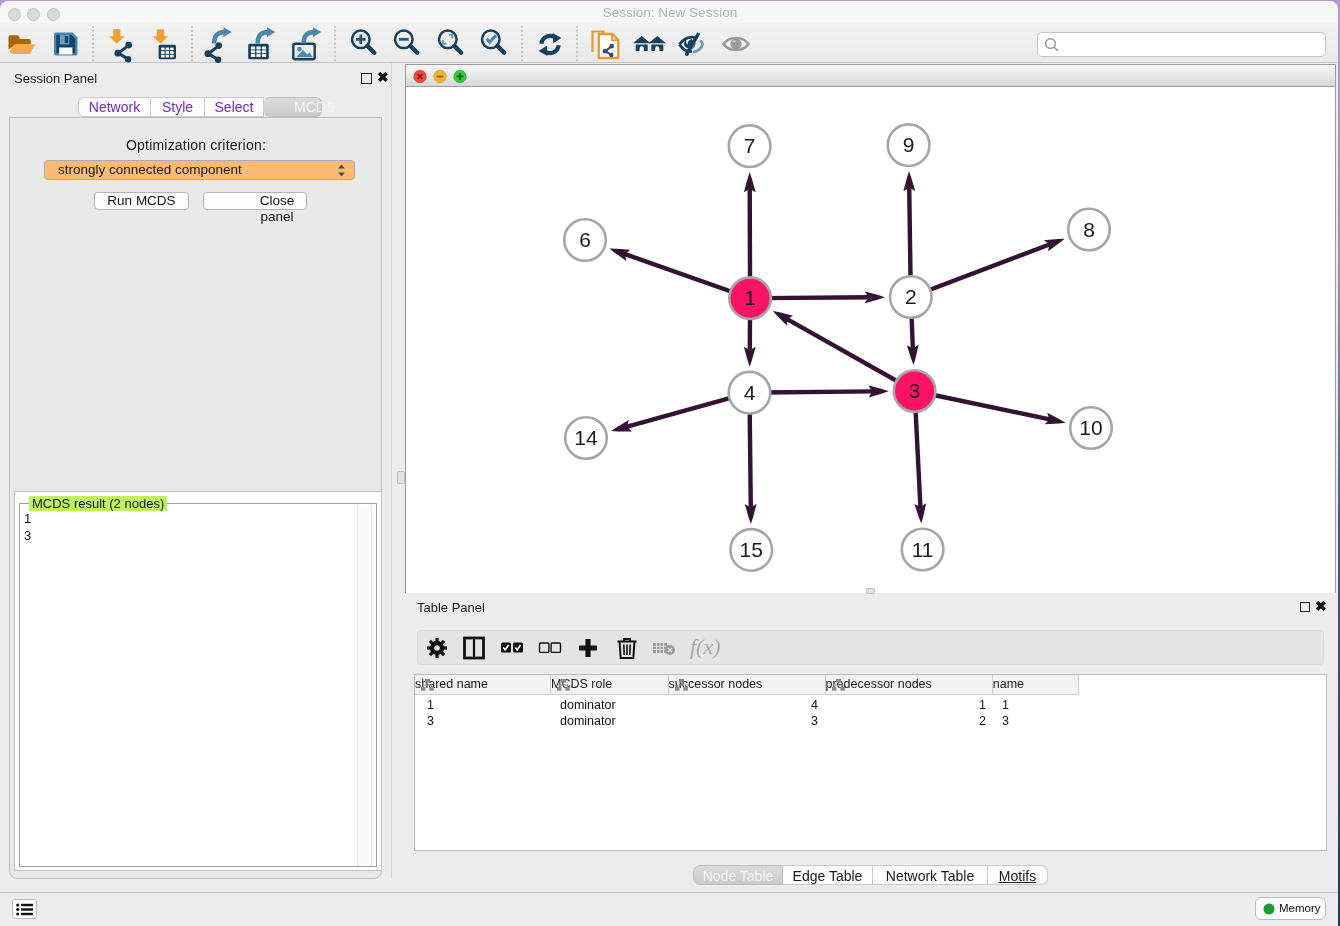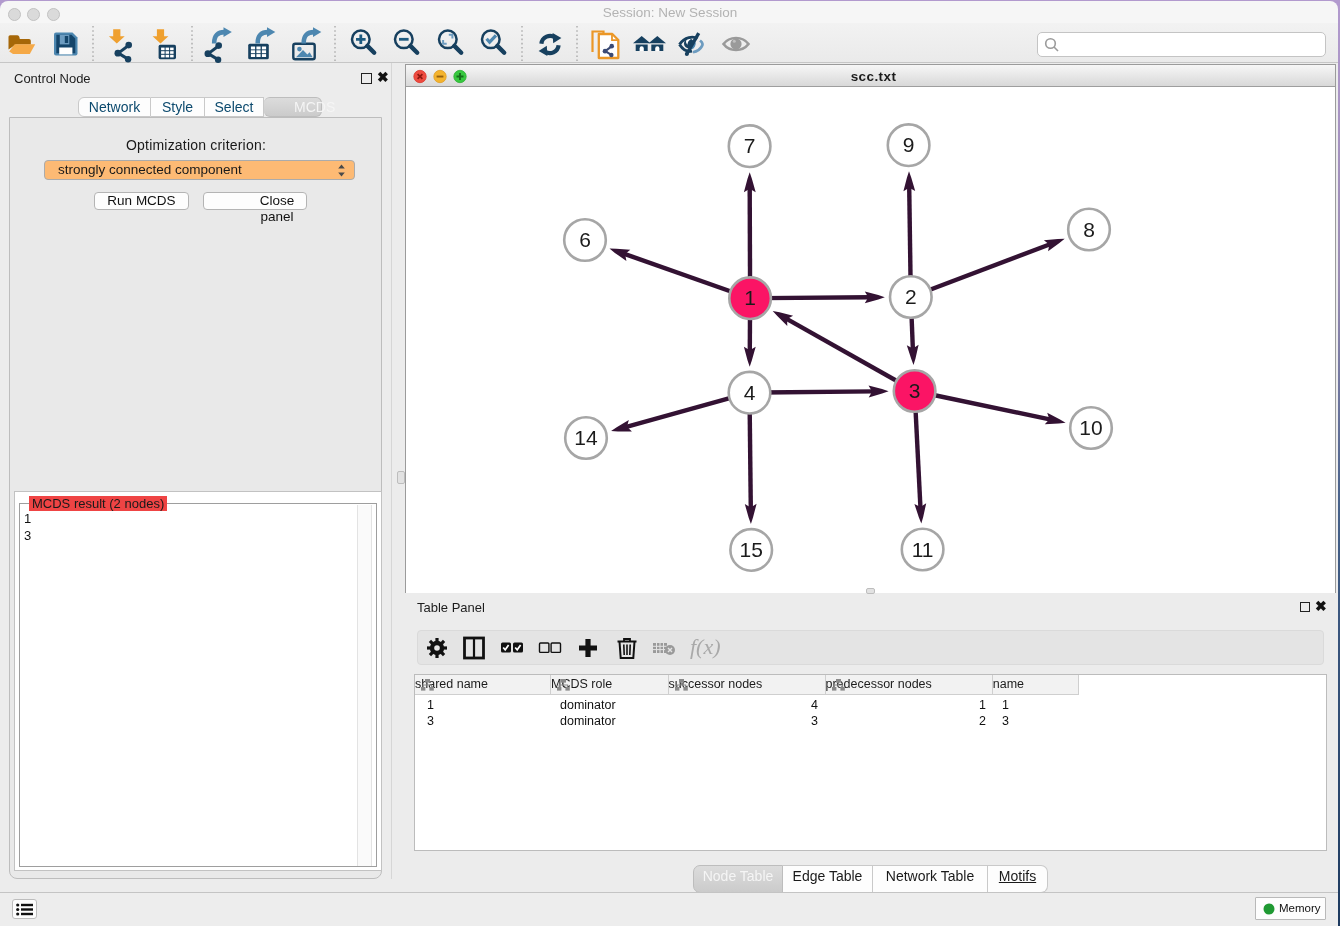--- a/index.html
+++ b/index.html
@@ -16,56 +16,56 @@
 
 #toolbar { left:0; top:23px; width:1338px; height:40px; background:linear-gradient(#f2f2f2,#eaeaea); border-bottom:1px solid #c6c6c6; }
 #searchbox { position:absolute; left:1037px; top:9px; width:289px; height:25px; background:#fff; border:1px solid #c4c4c4; border-radius:5px; }
 
 
 #cp-title { left:14px; top:71px; font-size:13px; color:#1d1d1d; }
 #cp-float { left:361px; top:73px; width:11px; height:11px; border:1.5px solid #222; }
 #cp-close { left:377px; top:69px; font-size:14px; color:#111; font-weight:bold; }
 #cp-panel { left:9px; top:117px; width:373px; height:762px; background:#e9e9e9; border:1px solid #bdbdbd; border-radius:0 0 8px 8px; }
 .tabrow { position:absolute; display:flex; }
-.tab { height:20px; background:#fdfdfd; border:1px solid #c9c9c9; border-left:none; font-size:14px; color:#0c4a6e; text-align:center; line-height:19px; }
+.tab { height:20px; background:#fdfdfd; border:1px solid #c9c9c9; border-left:none; font-size:14px; color:#6d28d9; text-align:center; line-height:19px; }
 .tab.first { border-left:1px solid #c9c9c9; border-radius:6px 0 0 6px; }
 .tab.last { border-radius:0 6px 6px 0;padding-left:30px; }
 .tab.sel { background:linear-gradient(#dcdcdc,#cbcbcb); color:#f5f5f5; border-color:#bdbdbd; border-radius:6px; }
 #opt-label { left:10px; top:137px; width:372px; text-align:center; font-size:14px; letter-spacing:0.2px; color:#1a1a1a; }
 #dropdown { left:44px; top:160px; width:311px; height:20px; background:#fdba74; border:1px solid #ababab; border-radius:4px; font-size:13.5px; color:#1a1a1a; line-height:18px; padding-left:13px; }
 .btn { position:absolute; height:18px; background:#fdfdfd; border:1px solid #b4b4b4; border-radius:4px; font-size:13.5px; color:#111; text-align:center; line-height:16px; }
 #scrollpane { left:14px; top:491px; width:368px; height:380px; background:#fff; border:1px solid #c2c2c2; }
 #groupbox { left:4px; top:11px; width:358px; height:364px; border:1px solid #9e9e9e; }
-#gb-label { left:9px; top:-8px; background:#ef4444; padding:0 3px; font-size:13px; color:#1a1a1a; position:absolute; }
+#gb-label { left:9px; top:-8px; background:#bef264; padding:0 3px; font-size:13px; color:#1a1a1a; position:absolute; }
 #gb-scroll { position:absolute; right:4px; top:1px; width:15px; height:361px; background:#fafafa; border-left:1px solid #e3e3e3; border-right:1px solid #e3e3e3; }
 
 
 #vsplit-line { left:391px; top:63px; width:1px; height:816px; background:#d6d6d6; }
 #vgrip { left:397px; top:471px; width:8px; height:13px; background:#e2e2e2; border:1px solid #bdbdbd; border-radius:2px; }
 
 
 #netwin { left:405px; top:64px; width:931px; height:529px; border:1px solid #9b9b9b; border-bottom:none; background:#fff; }
 #nettitle { position:absolute; left:0; top:0; width:929px; height:22px; background:linear-gradient(#f7f7f7,#d8d8d8); border-bottom:1px solid #9e9e9e; }
 #netname { position:absolute; top:4px; left:3px; width:929px; text-align:center; font-size:13.5px; font-weight:bold; letter-spacing:0.4px; color:#1c1c1c; }
 #hgrip { left:866px; top:588px; width:9px; height:6px; background:#e2e2e2; border:1px solid #bdbdbd; border-radius:2px; }
 
 
 #tp-title { left:417px; top:600px; font-size:13px; color:#1d1d1d; }
 #tp-float { left:1300px; top:602px; width:10px; height:10px; border:1.5px solid #222; }
 #tp-close { left:1315px; top:598px; font-size:14px; color:#111; font-weight:bold; }
 #tp-toolbar { left:417px; top:630px; width:907px; height:35px; background:#e4e4e4; border:1px solid #dadada; border-radius:4px; }
 #tp-table { left:414px; top:674px; width:913px; height:177px; background:#fff; border:1px solid #bcbcbc; }
 .thead { position:absolute; top:0; height:20px; background:#f2f2f2; border-right:1px solid #cfcfcf; border-bottom:1px solid #cfcfcf; font-size:12.5px; color:#1c1c1c; text-align:left; line-height:19px; }
 .tcell { position:absolute; font-size:12.5px; color:#111; }
-.btab { height:28px; background:#fdfdfd; border:1px solid #c9c9c9; border-left:none; font-size:14px; color:#1a1a1a; text-align:center; line-height:20px; }
+.btab { height:20px; background:#fdfdfd; border:1px solid #c9c9c9; border-left:none; font-size:14px; color:#1a1a1a; text-align:center; line-height:20px; }
 
 
 #statusbar { left:0; top:892px; width:1340px; height:34px; background:#ededed; border-top:1px solid #c4c4c4; }
 #listbtn { left:12px; top:899px; width:25px; height:20px; background:#fdfdfd; border:1px solid #bdbdbd; border-radius:3px; }
-#membtn { left:1255px; top:897px; width:71px; height:23px; background:#fdfdfd; border:1px solid #b9b9b9; border-radius:1px; font-size:11.5px; color:#111; }
+#membtn { left:1255px; top:897px; width:71px; height:23px; background:#fdfdfd; border:1px solid #b9b9b9; border-radius:6px; font-size:11.5px; color:#111; }
 #rightedge { left:1338px; top:0; width:2px; height:926px; background:linear-gradient(#b29ace 0%, #9a8cb4 30%, #46618a 55%, #1d3a5f 100%); }
 </style>
 </head>
 <body>
 <div class="abs" id="purpletop"></div>
 <div class="abs" id="titlebar">
   <div class="tl" style="left:8px;"></div>
   <div class="tl" style="left:27px;"></div>
   <div class="tl" style="left:47px;"></div>
   <div class="abs" id="apptitle">Session: New Session</div>
@@ -217,21 +217,21 @@
 </g>
 </svg>
 <div id="searchbox">
       <svg width="16" height="16" viewBox="0 0 16 16" style="position:absolute;left:6px;top:4px;">
 <circle cx="6.5" cy="6.5" r="4.8" stroke="#9b9b9b" stroke-width="1.6" fill="none"></circle>
 <line x1="10" y1="10" x2="14" y2="14" stroke="#9b9b9b" stroke-width="1.6"></line>
       </svg>
     </div>
 </div>
 
-<div class="abs" id="cp-title">Control Node</div>
+<div class="abs" id="cp-title">Session Panel</div>
 <div class="abs" id="cp-float"></div>
 <div class="abs" id="cp-close">✖</div>
 <div class="abs" id="cp-panel"></div>
 <div class="tabrow" style="left:78px; top:97px;">
   <div class="tab first" style="width:73px;">Network</div>
   <div class="tab" style="width:54px;">Style</div>
   <div class="tab" style="width:59px;">Select</div>
   <div class="tab sel last" style="width:58px;">MCDS</div>
 </div>
 <div class="abs" id="opt-label">Optimization criterion:</div>
@@ -256,21 +256,20 @@
 <div class="abs" id="netwin">
   <div id="nettitle">
     <svg width="70" height="22" viewBox="0 0 70 22" style="position:absolute;left:0;top:0;">
 <circle cx="14" cy="11.5" r="6.2" fill="#ee4b40" stroke="#d8392f" stroke-width="0.8"></circle>
 <path d="M11.6,9.1 L16.4,13.9 M16.4,9.1 L11.6,13.9" stroke="#8f1710" stroke-width="1.7"></path>
 <circle cx="34" cy="11.5" r="6.2" fill="#f4b32d" stroke="#dd9e27" stroke-width="0.8"></circle>
 <rect x="30.6" y="10.6" width="6.8" height="1.9" fill="#94600e"></rect>
 <circle cx="54" cy="11.5" r="6.2" fill="#37c83f" stroke="#2eaf36" stroke-width="0.8"></circle>
 <path d="M54,8 v7 M50.5,11.5 h7" stroke="#156e1b" stroke-width="1.9"></path>
 </svg>
-    <div class="abs" id="netname">scc.txt</div>
   </div>
   <svg width="929" height="506" viewBox="0 0 929 506" style="position:absolute; left:0; top:22px;" font-family="Liberation Sans, sans-serif">
   <g stroke="#331233" stroke-width="4.4" fill="#331233">
   <line x1="344.1" y1="211.2" x2="343.7" y2="100.2"></line>
   <polygon stroke="none" points="343.7,85.2 345.9,91.7 349.7,105.2 343.7,101.7 337.9,105.2 341.5,91.7"></polygon>
   <line x1="344.1" y1="211.2" x2="217.7" y2="166.6"></line>
   <polygon stroke="none" points="203.5,161.6 210.4,161.7 224.3,162.7 219.1,167.1 220.4,173.9 208.9,165.9"></polygon>
   <line x1="344.1" y1="211.2" x2="463.8" y2="210.3"></line>
   <polygon stroke="none" points="478.8,210.2 472.3,212.4 458.8,216.2 462.3,210.3 458.8,204.4 472.3,208.0"></polygon>
   <line x1="344.1" y1="211.2" x2="343.8" y2="264.7"></line>

